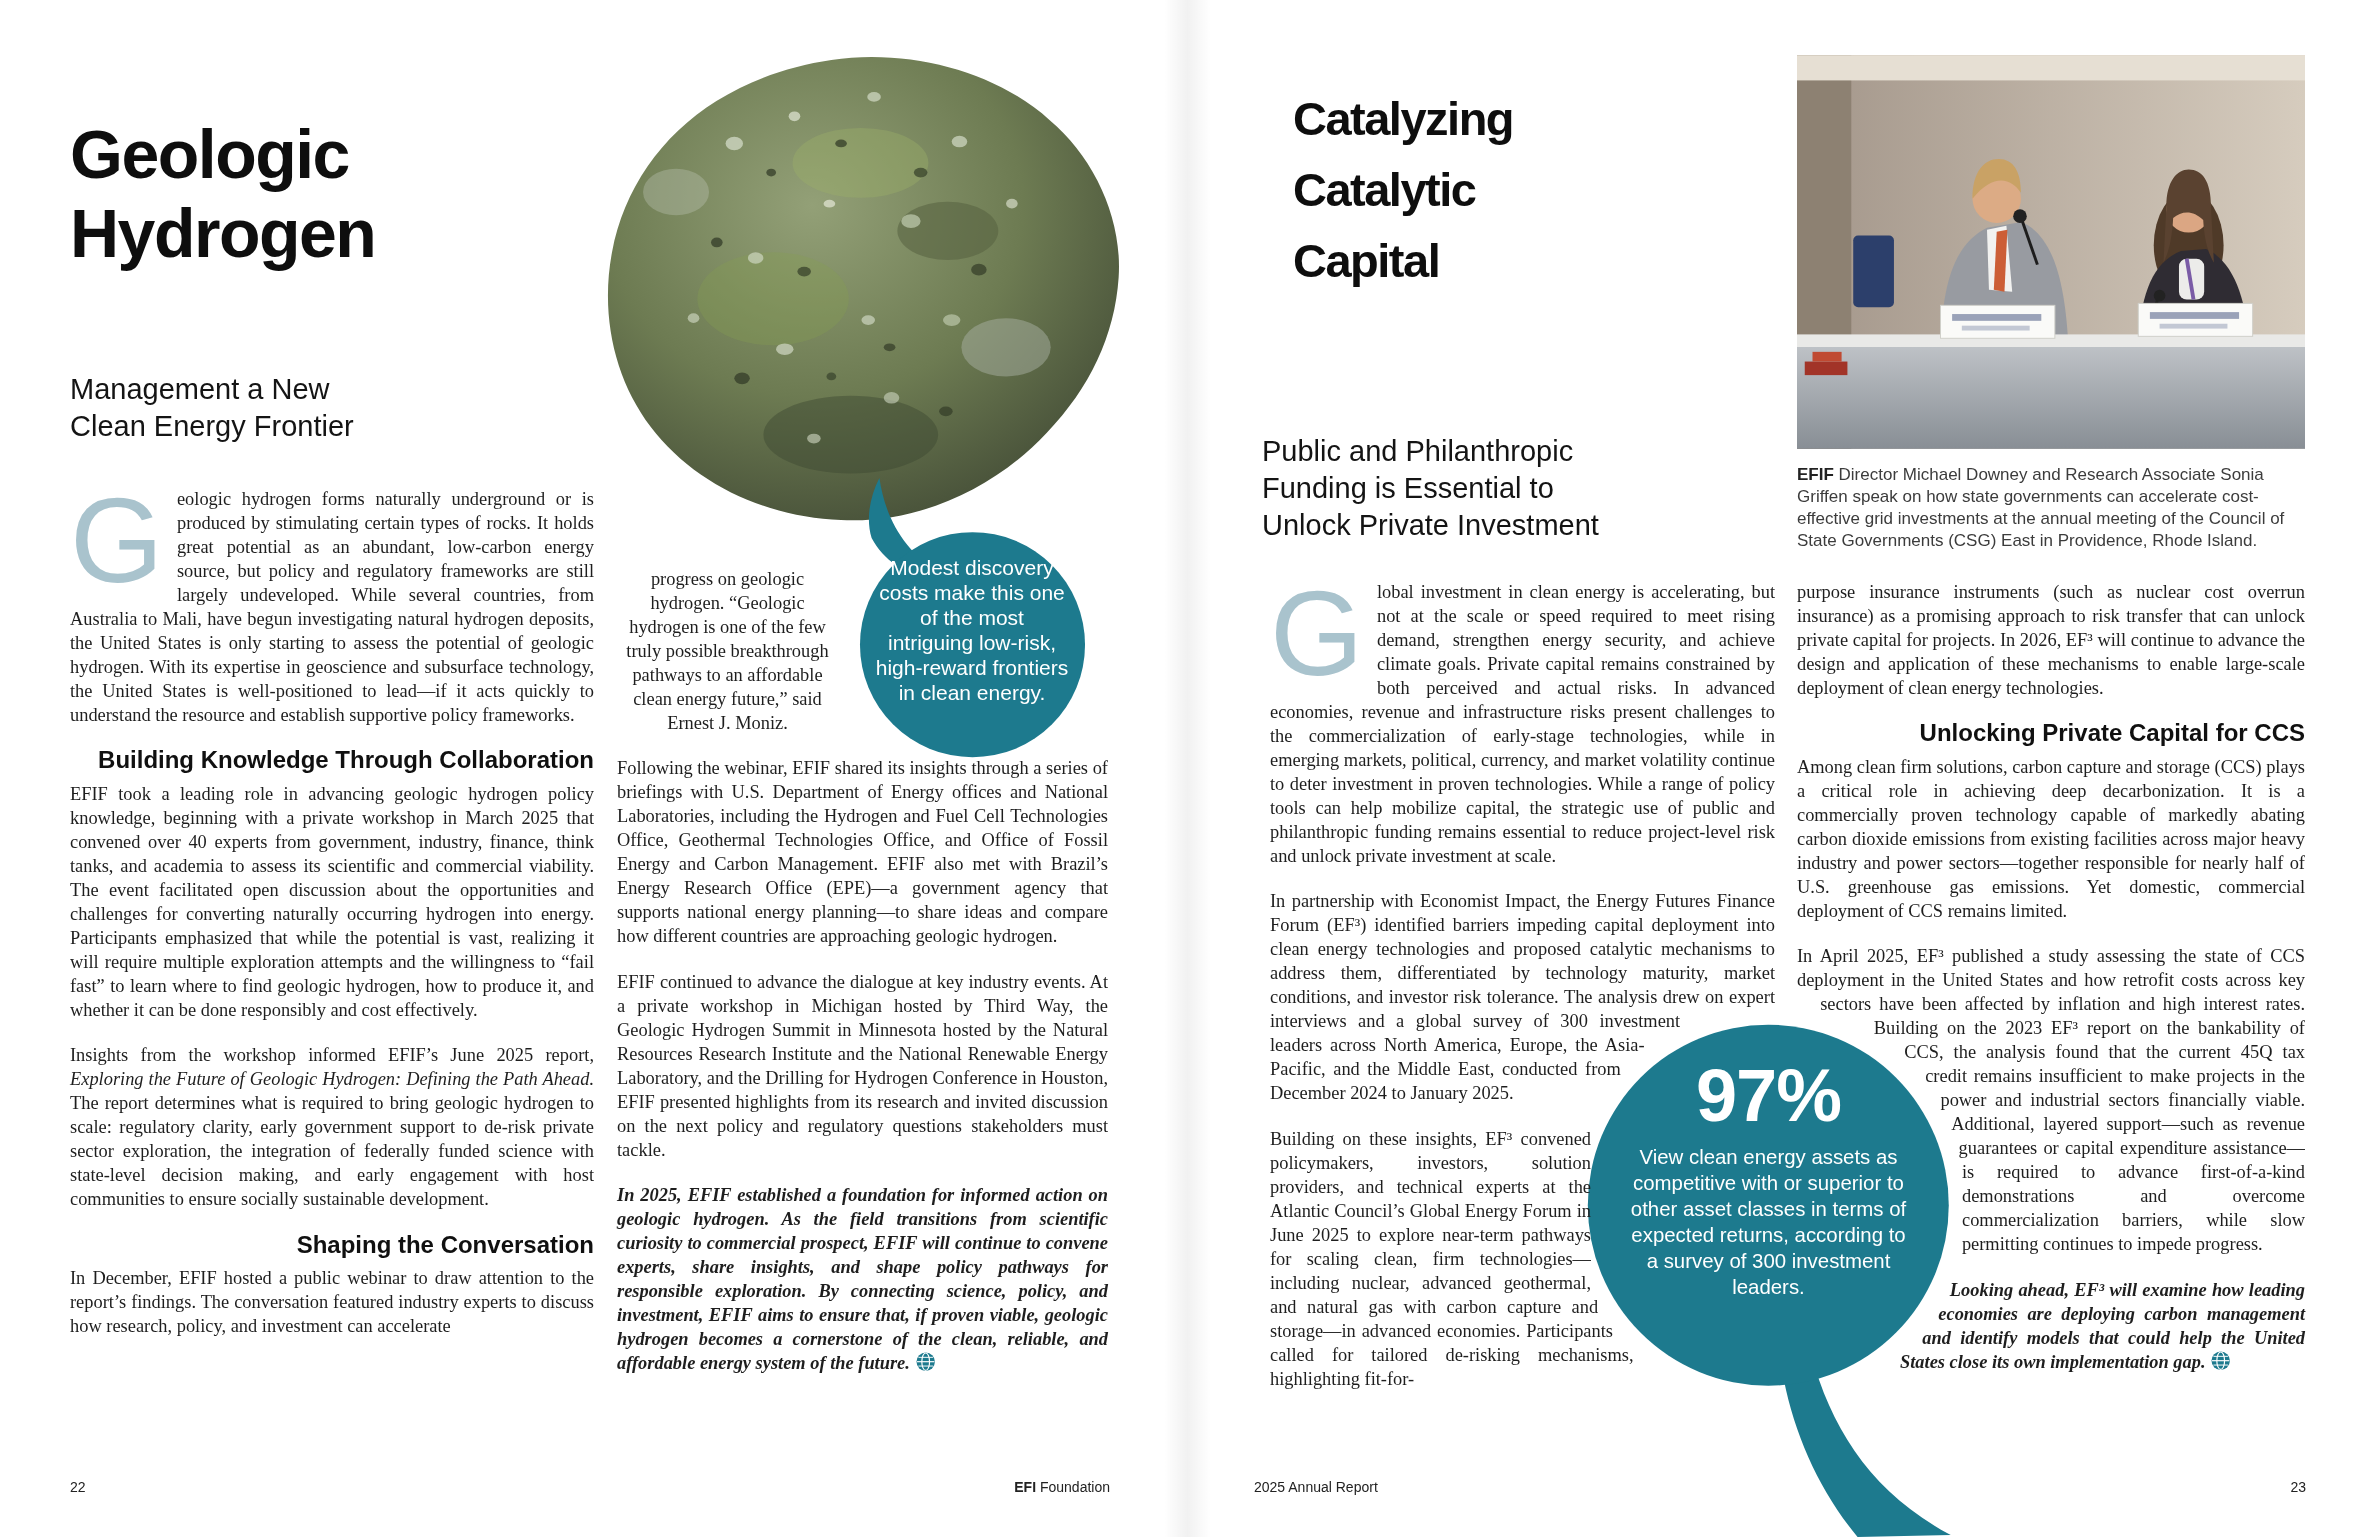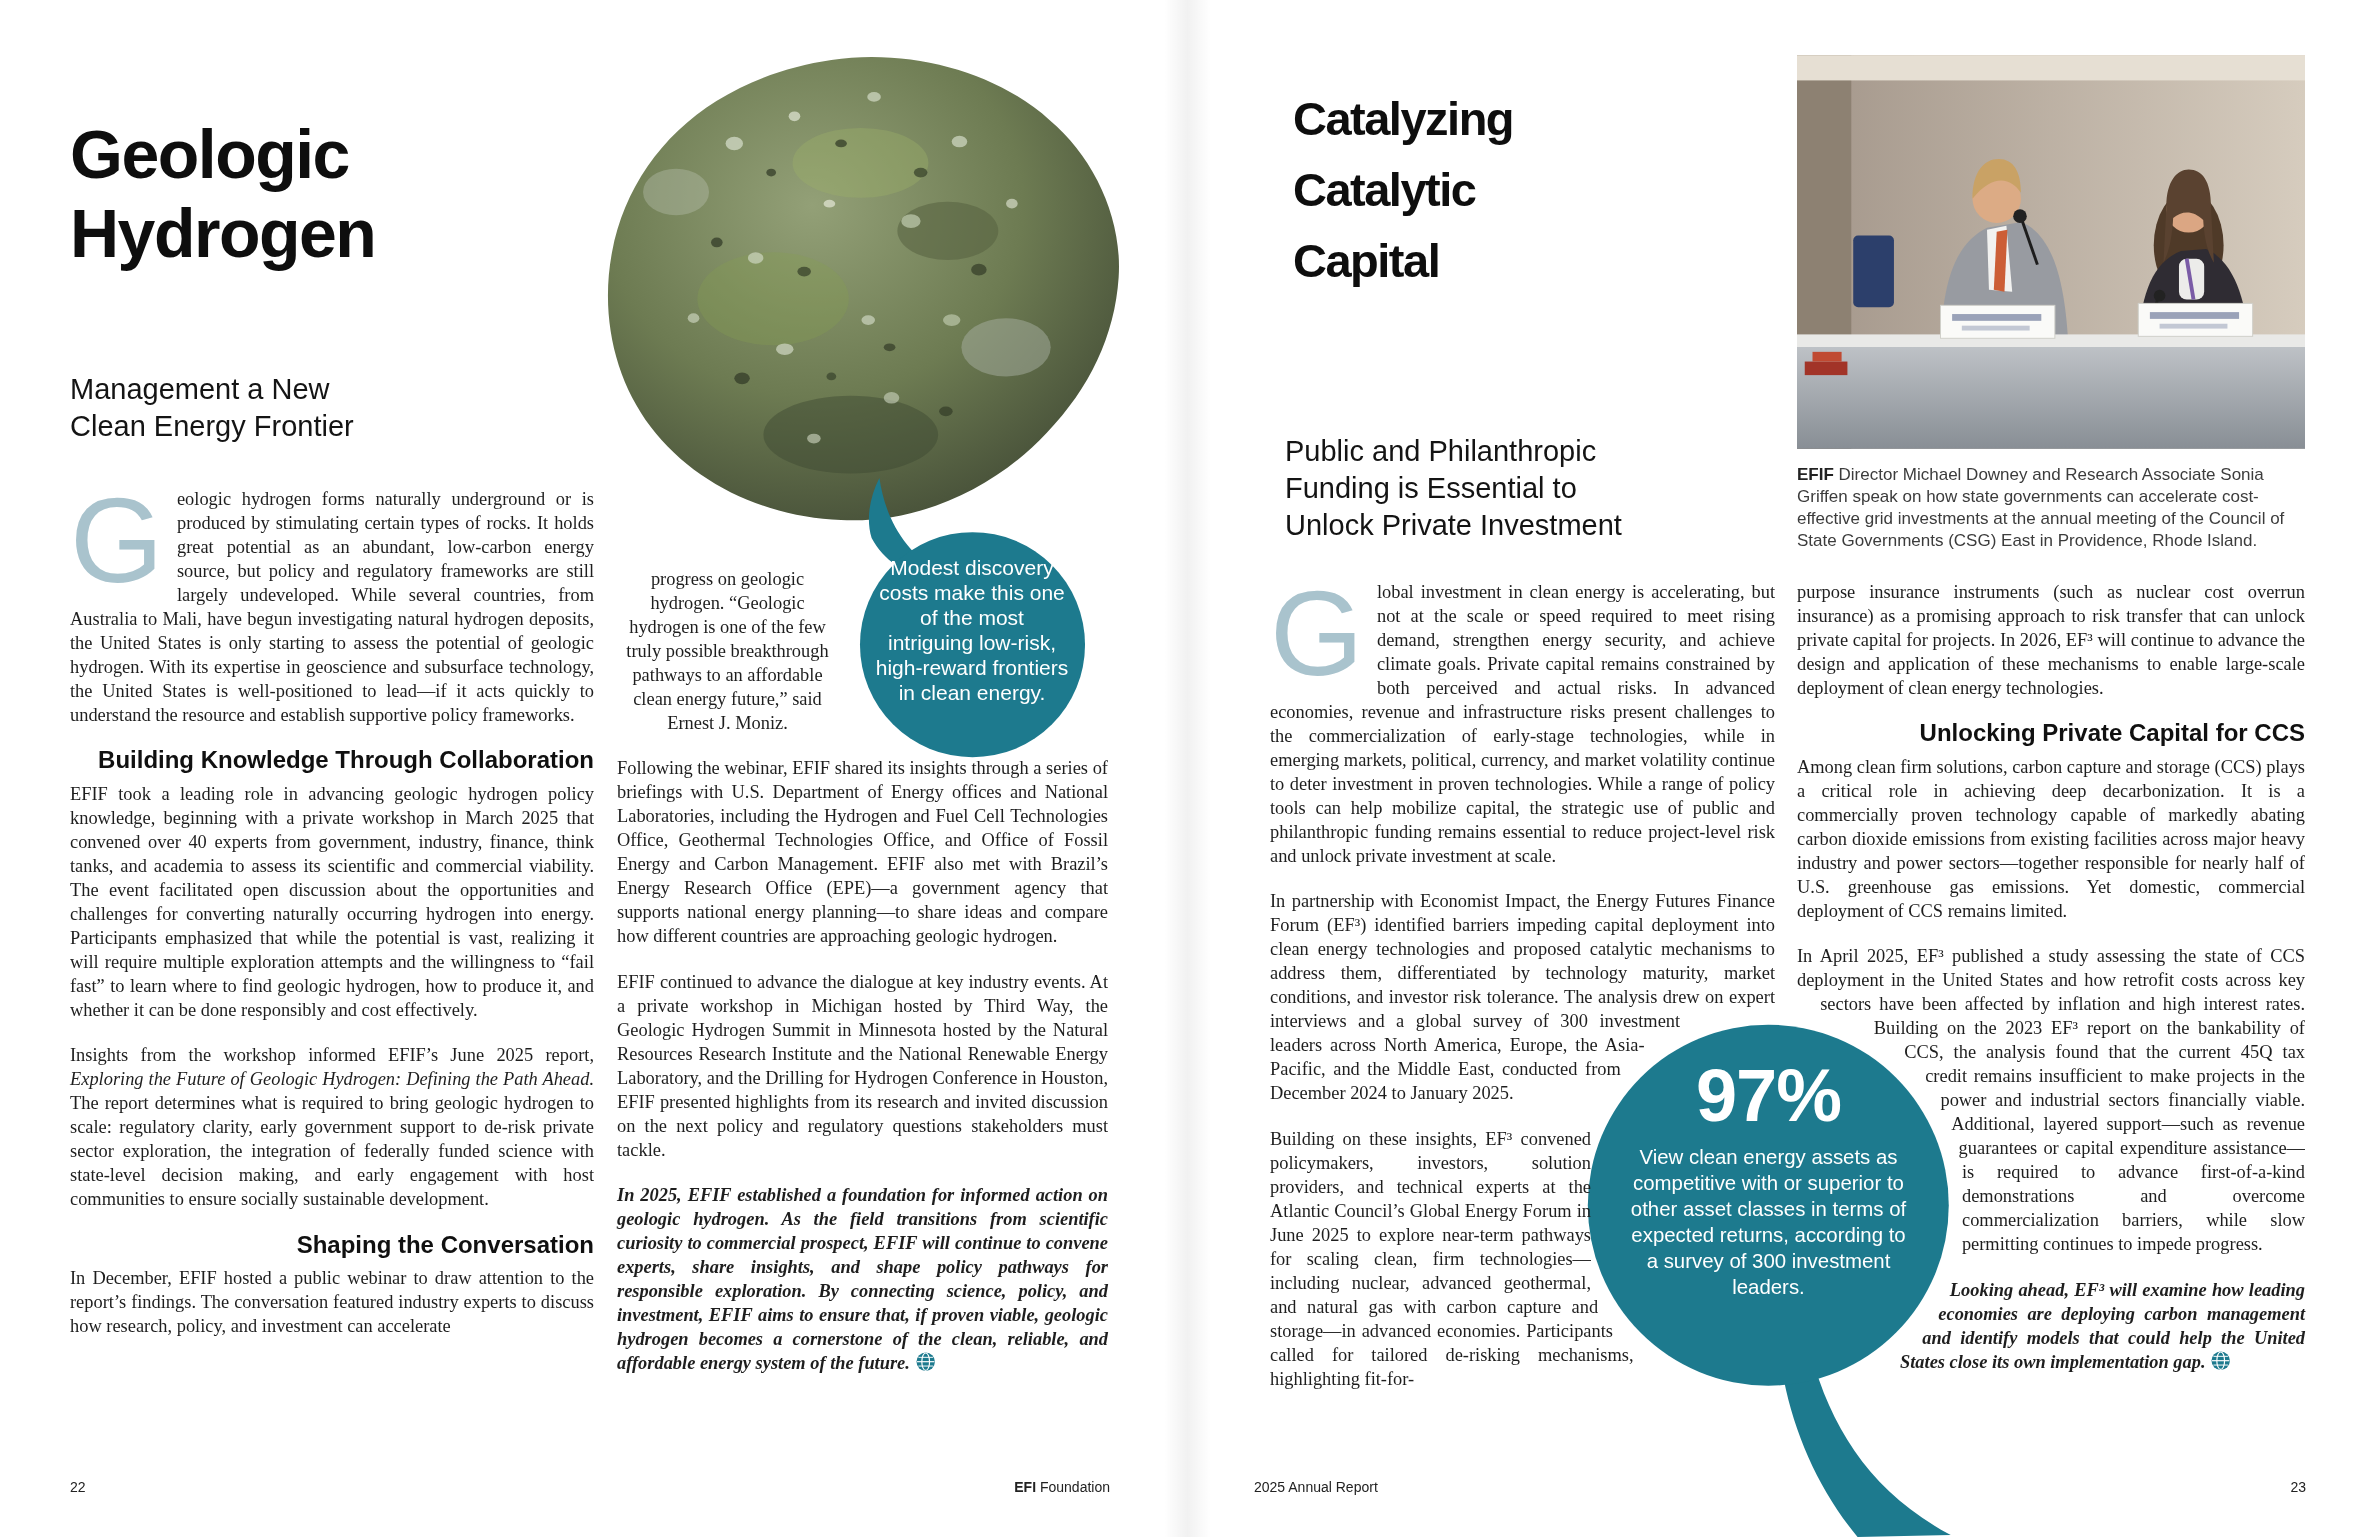--- a/index.html
+++ b/index.html
@@ -26,21 +26,21 @@
     color:#0e0e0e; letter-spacing:-1.5px; margin:0;
   }
   .lp-title { left:70px; top:115px; font-size:68px; line-height:79px; }
   .rp-title { left:82px; top:83px;  font-size:47px; line-height:71px;margin-left:23px; }
 
   .subhead {
     position:absolute; font-family:"Liberation Sans", sans-serif; font-weight:400;
     color:#141414; margin:0;
   }
   .lp-sub { left:70px; top:371px; font-size:29px; line-height:37px; }
-  .rp-sub { left:97px; top:433px; font-size:29px; line-height:37px; }
+  .rp-sub { left:74px; top:433px; font-size:29px; line-height:37px; }
 
   
   .col { position:absolute; font-size:18.4px; line-height:24px; text-align:justify; color:#1e1e1e; }
   .col p { margin:0 0 21.3px 0; }
   .lp-col1 { left:70px;  top:487px; width:524px; }
   .lp-col2 { left:617px; top:567px; width:491px; }
   .rp-col1 { left:82px;  top:580px; width:505px; }
   .rp-col2 { left:609px; top:580px; width:508px; }
 
   .h-sub {

